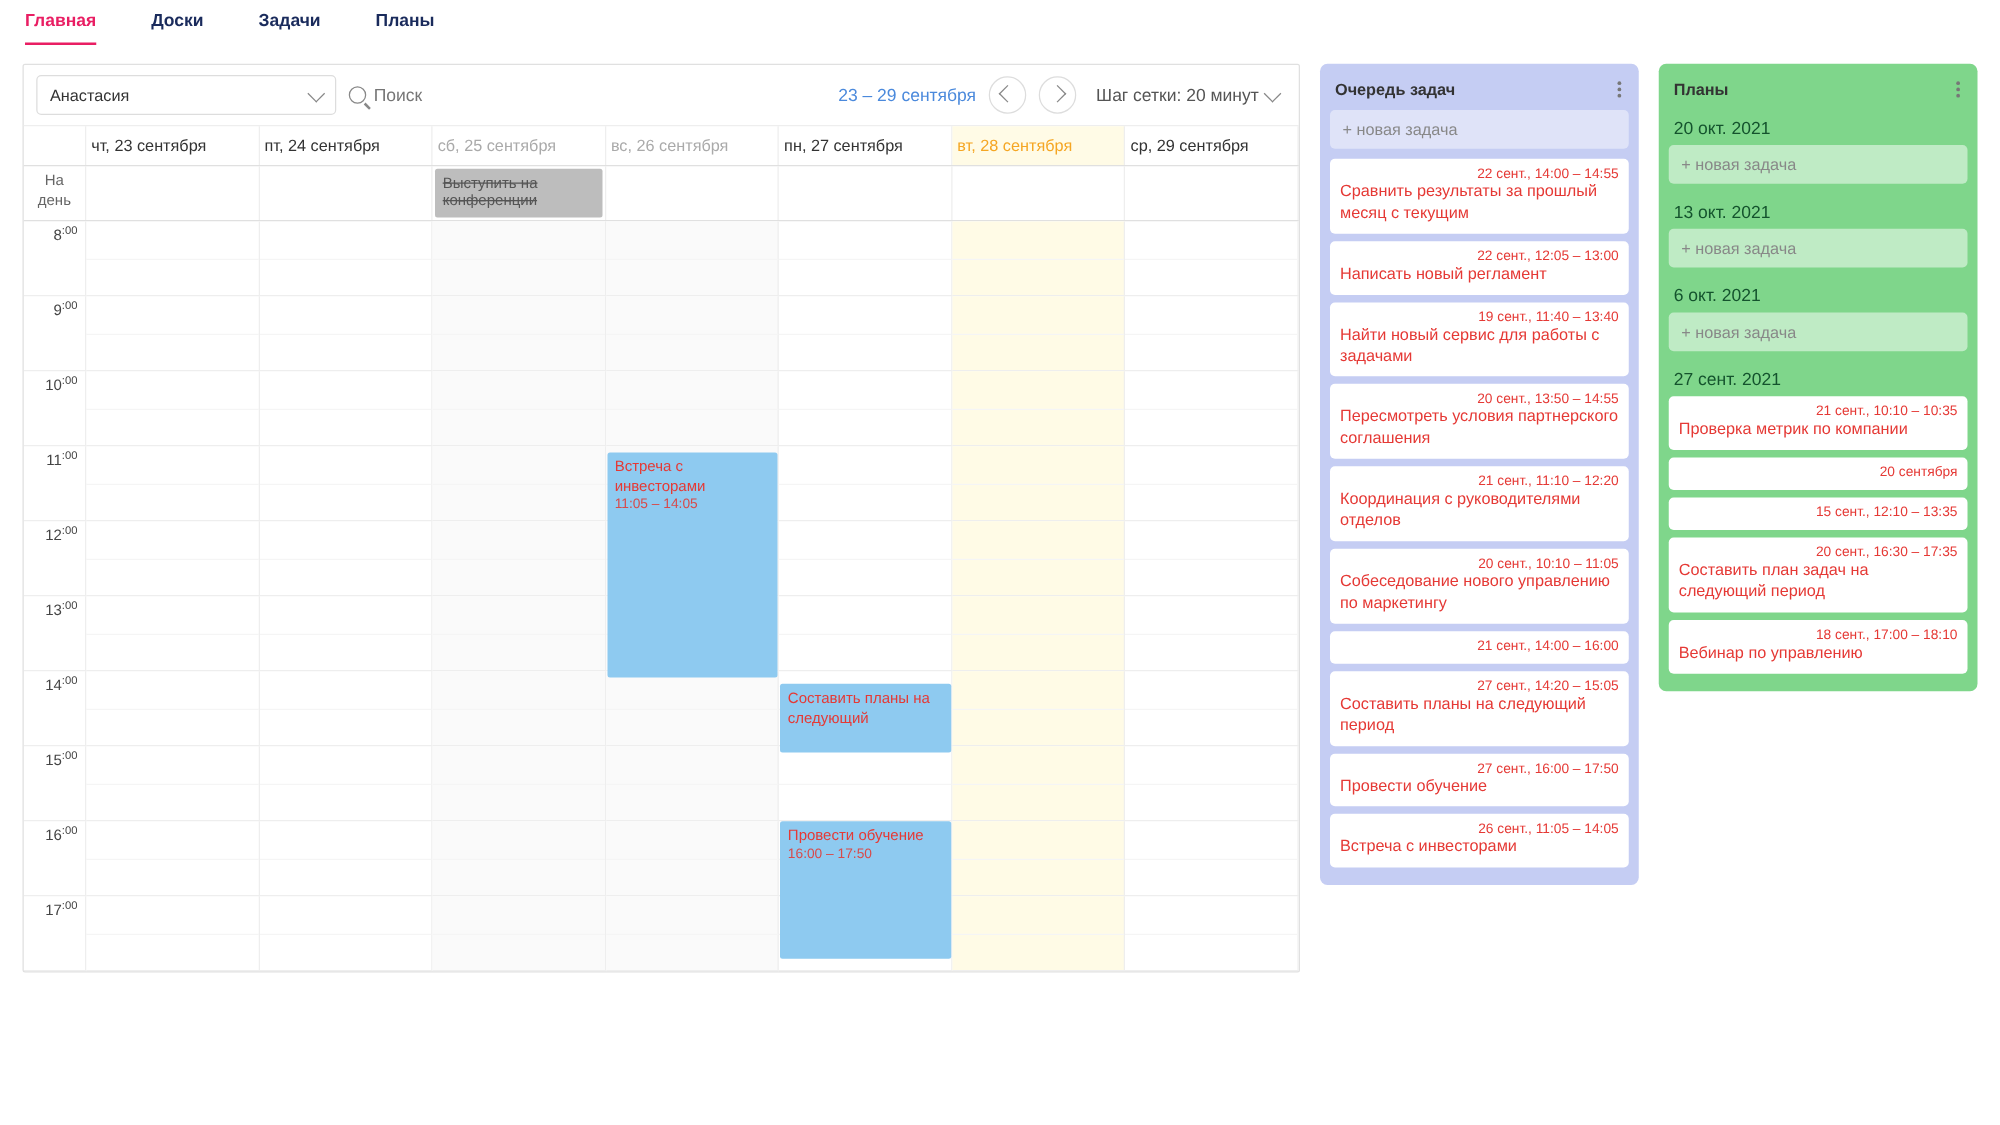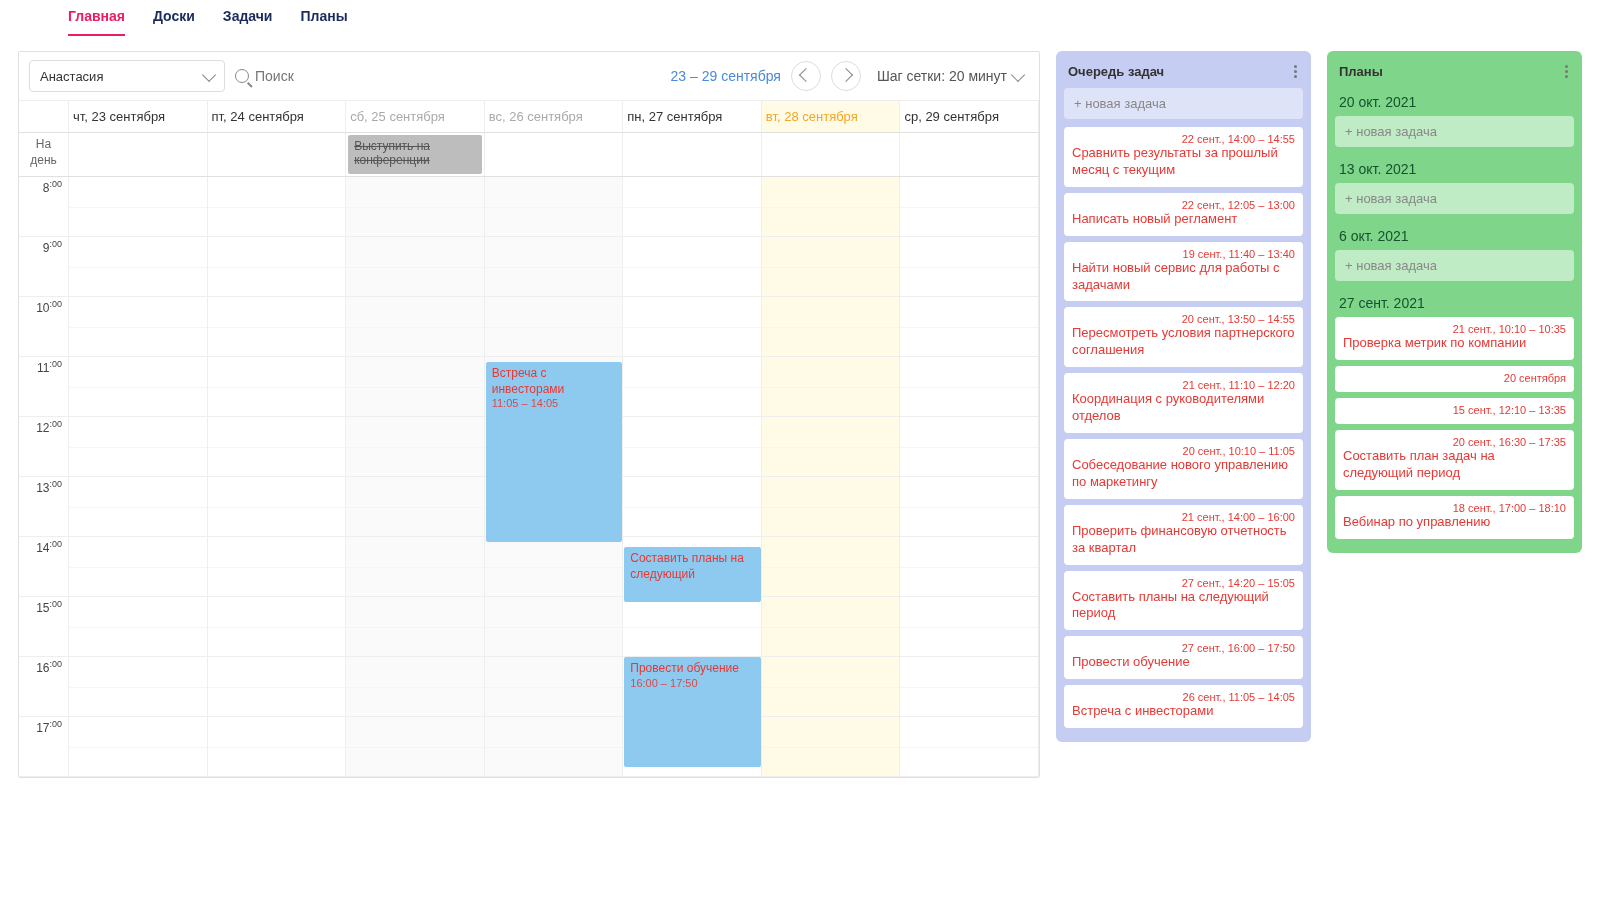--- a/index.html
+++ b/index.html
@@ -1,23 +1,23 @@
 <!DOCTYPE html>
 <html><head>
 <meta charset="utf-8">
 <style>
 * { box-sizing: border-box; margin: 0; padding: 0; }
 body { font-family: -apple-system, BlinkMacSystemFont, "Segoe UI", Arial, sans-serif; background: #fff; color: #333; font-size: 13px; }
-.top-nav { display: flex; gap: 28px; padding: 0 20px; border-bottom: 1px solid transparent; margin-left: 48px; }
+.top-nav { display: flex; gap: 44px; padding: 0 20px; border-bottom: 1px solid transparent; }
 .top-nav a { color: #1a2b5c; font-weight: 600; font-size: 14px; padding: 8px 0 10px; text-decoration: none; cursor: pointer; }
 .top-nav a.active { color: #e91e63; border-bottom: 2px solid #e91e63; }
 .workspace { display: flex; gap: 16px; padding: 14px 18px; align-items: flex-start; }
 .calendar-pane { flex: 1; border: 1px solid #e0e0e0; border-radius: 2px; background: #fff; }
 .cal-toolbar { display: flex; align-items: center; gap: 10px; padding: 8px 10px; border-bottom: 1px solid #eee; }
-.select-person { width: 196px; height: 32px; border: 1px solid #ddd; border-radius: 4px; padding: 0 10px; display: flex; align-items: center; justify-content: space-between; cursor: pointer; }
+.select-person { width: 240px; height: 32px; border: 1px solid #ddd; border-radius: 4px; padding: 0 10px; display: flex; align-items: center; justify-content: space-between; cursor: pointer; }
 .chevron { width: 10px; height: 10px; border-right: 1.5px solid #888; border-bottom: 1.5px solid #888; transform: rotate(45deg); margin-top: -3px; }
 .chevron.left { transform: rotate(135deg); }
 .chevron.right { transform: rotate(-45deg); }
 .search-wrap { display: flex; align-items: center; gap: 6px; flex: 1; }
 .search-icon { width: 14px; height: 14px; border: 1.5px solid #888; border-radius: 50%; position: relative; }
 .search-icon::after { content: ""; width: 6px; height: 1.5px; background: #888; position: absolute; bottom: -3px; right: -5px; transform: rotate(45deg); }
 .search-input { border: none; outline: none; font-size: 14px; color: #666; background: transparent; flex: 1; }
 .range-label { color: #4a89dc; font-size: 14px; }
 .nav-btn { width: 30px; height: 30px; border: 1px solid #ddd; border-radius: 50%; display: flex; align-items: center; justify-content: center; cursor: pointer; }
 .step-sel { display: flex; align-items: center; gap: 6px; color: #555; font-size: 14px; cursor: pointer; padding: 0 6px; }
@@ -253,21 +253,20 @@
         <div class="task-card">
           <div class="task-time">21 сент., 11:10 – 12:20</div>
           <div class="task-title">Координация с руководителями отделов</div>
         </div>
         <div class="task-card">
           <div class="task-time">20 сент., 10:10 – 11:05</div>
           <div class="task-title">Собеседование нового управлению по маркетингу</div>
         </div>
         <div class="task-card">
           <div class="task-time">21 сент., 14:00 – 16:00</div>
-          <div class="task-title">Проверить финансовую отчетность за квартал</div>
         </div>
         <div class="task-card">
           <div class="task-time">27 сент., 14:20 – 15:05</div>
           <div class="task-title">Составить планы на следующий период</div>
         </div>
         <div class="task-card">
           <div class="task-time">27 сент., 16:00 – 17:50</div>
           <div class="task-title">Провести обучение</div>
         </div>
         <div class="task-card">

